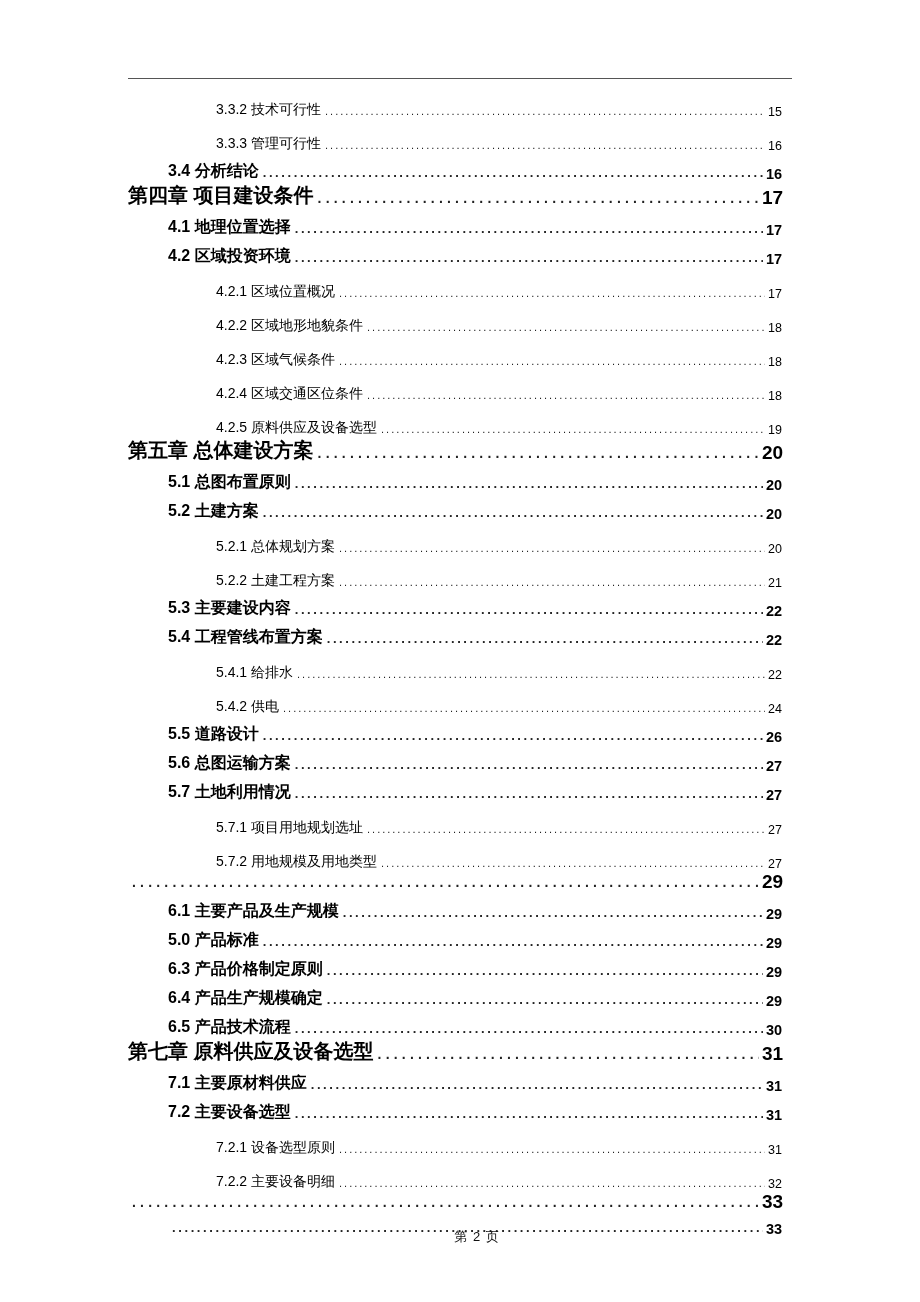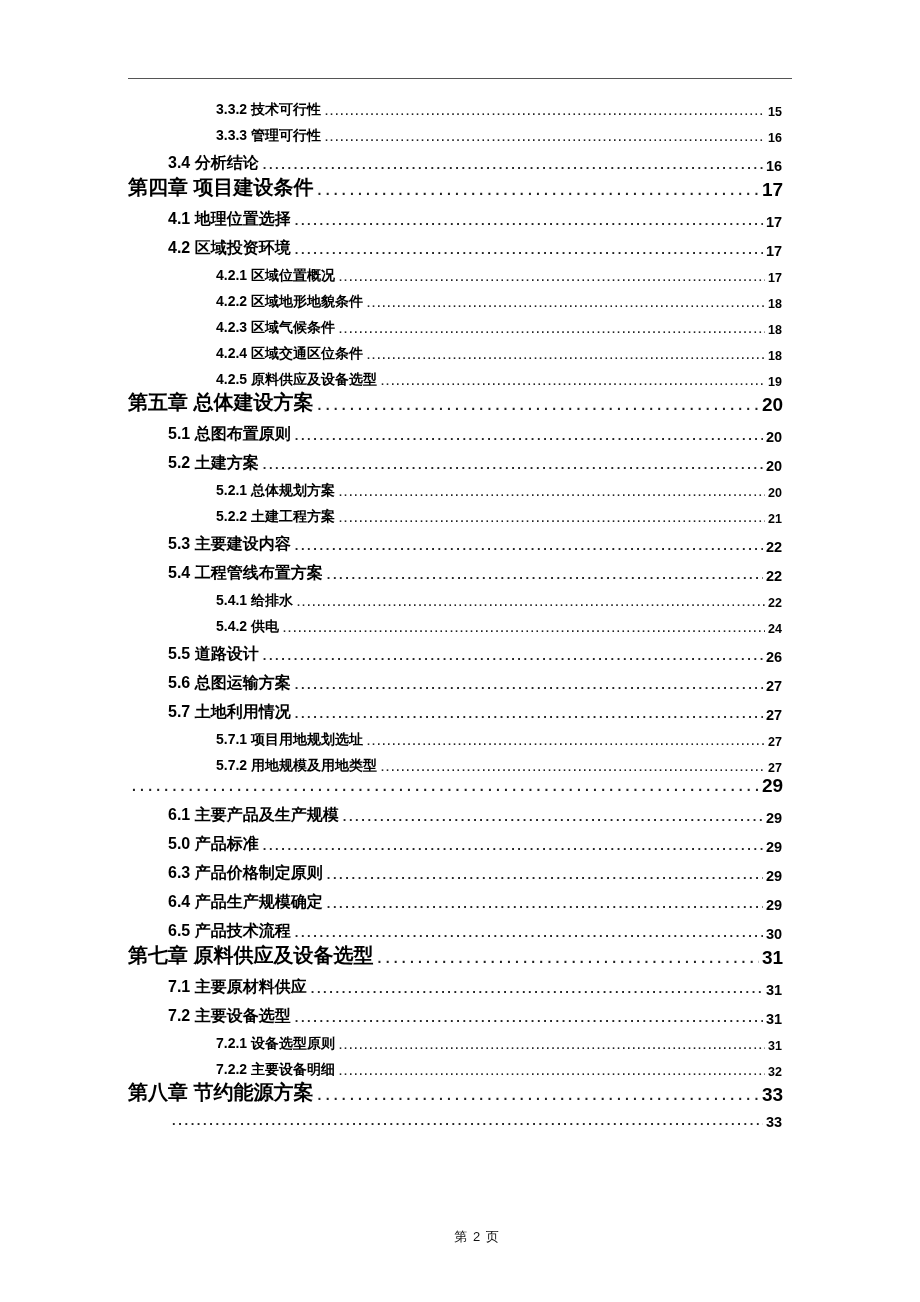--- a/index.html
+++ b/index.html
@@ -73,23 +73,23 @@
     font-weight: bold;
     padding-left: 40px;
     margin-top: 8px;
   }
   .lv-2 .pg { font-size: 14.5px; font-weight: bold; min-width: 26px;}
   .lv-2 .dots { letter-spacing: 2.6px; font-size: 13px; }
 
   
   .lv-3 {
     font-size: 14px;
-    font-weight: bold;
+    font-weight: normal;
     padding-left: 88px;
-    margin-top: 8px;
+    margin-top: 16px;
   }
   .lv-3 .pg { font-size: 12.5px; min-width: 24px;}
   .lv-3 .dots { letter-spacing: 2.0px; font-size: 11px; bottom: 2px;}
 
   .footer {
     position: absolute;
     left: 0;
     right: 0;
     top: 1228px;
     text-align: center;
@@ -279,21 +279,20 @@
           <span class="lbl">7.2.1 设备选型原则</span>
           <span class="dots">................................................................................................................................................................</span>
           <span class="pg">31</span>
         </li>
         <li class="toc-row lv-3">
           <span class="lbl">7.2.2 主要设备明细</span>
           <span class="dots">................................................................................................................................................................</span>
           <span class="pg">32</span>
         </li>
         <li class="toc-row lv-chap">
-          <span class="lbl">第八章  节约能源方案</span>
           <span class="dots">................................................................................................................................................................</span>
           <span class="pg">33</span>
         </li>
         <li class="toc-row lv-2">
           <span class="dots">................................................................................................................................................................</span>
           <span class="pg">33</span>
         </li>
       </ul>
   </div>
   <div class="footer">

